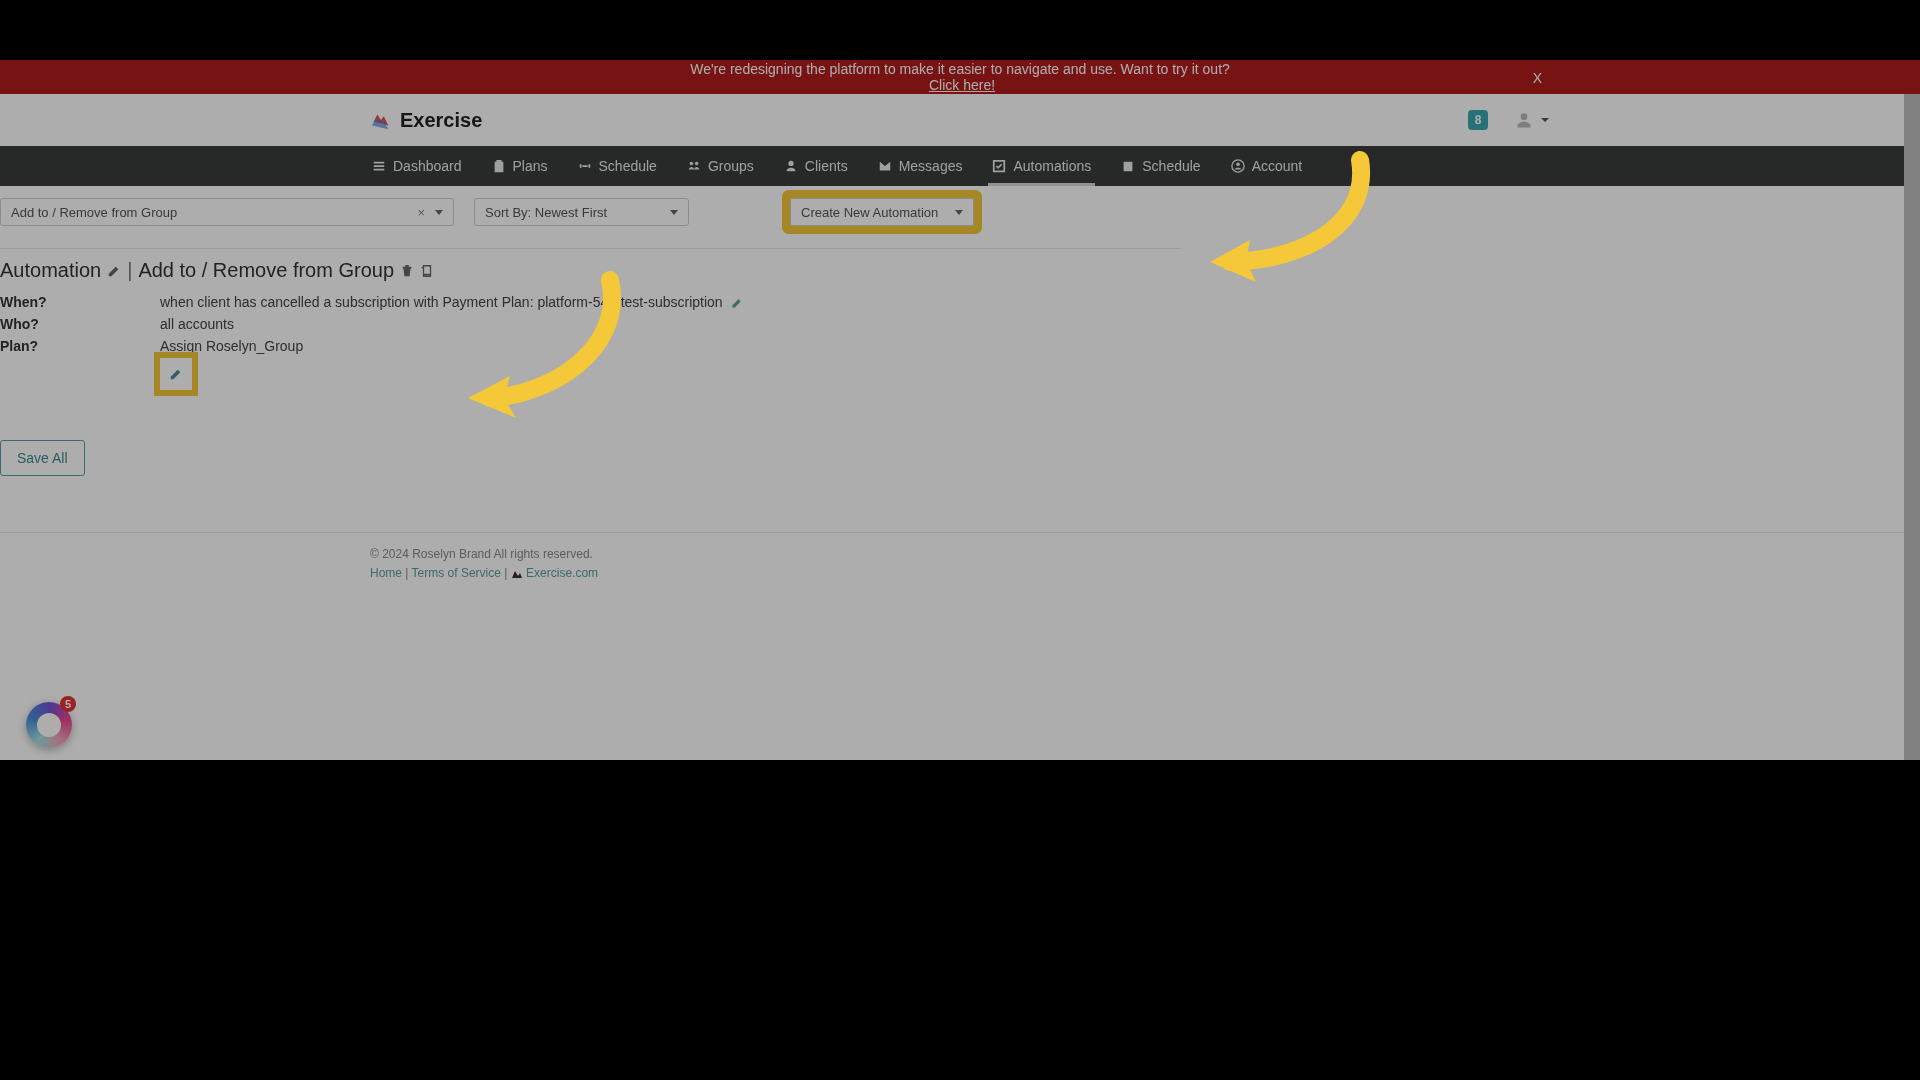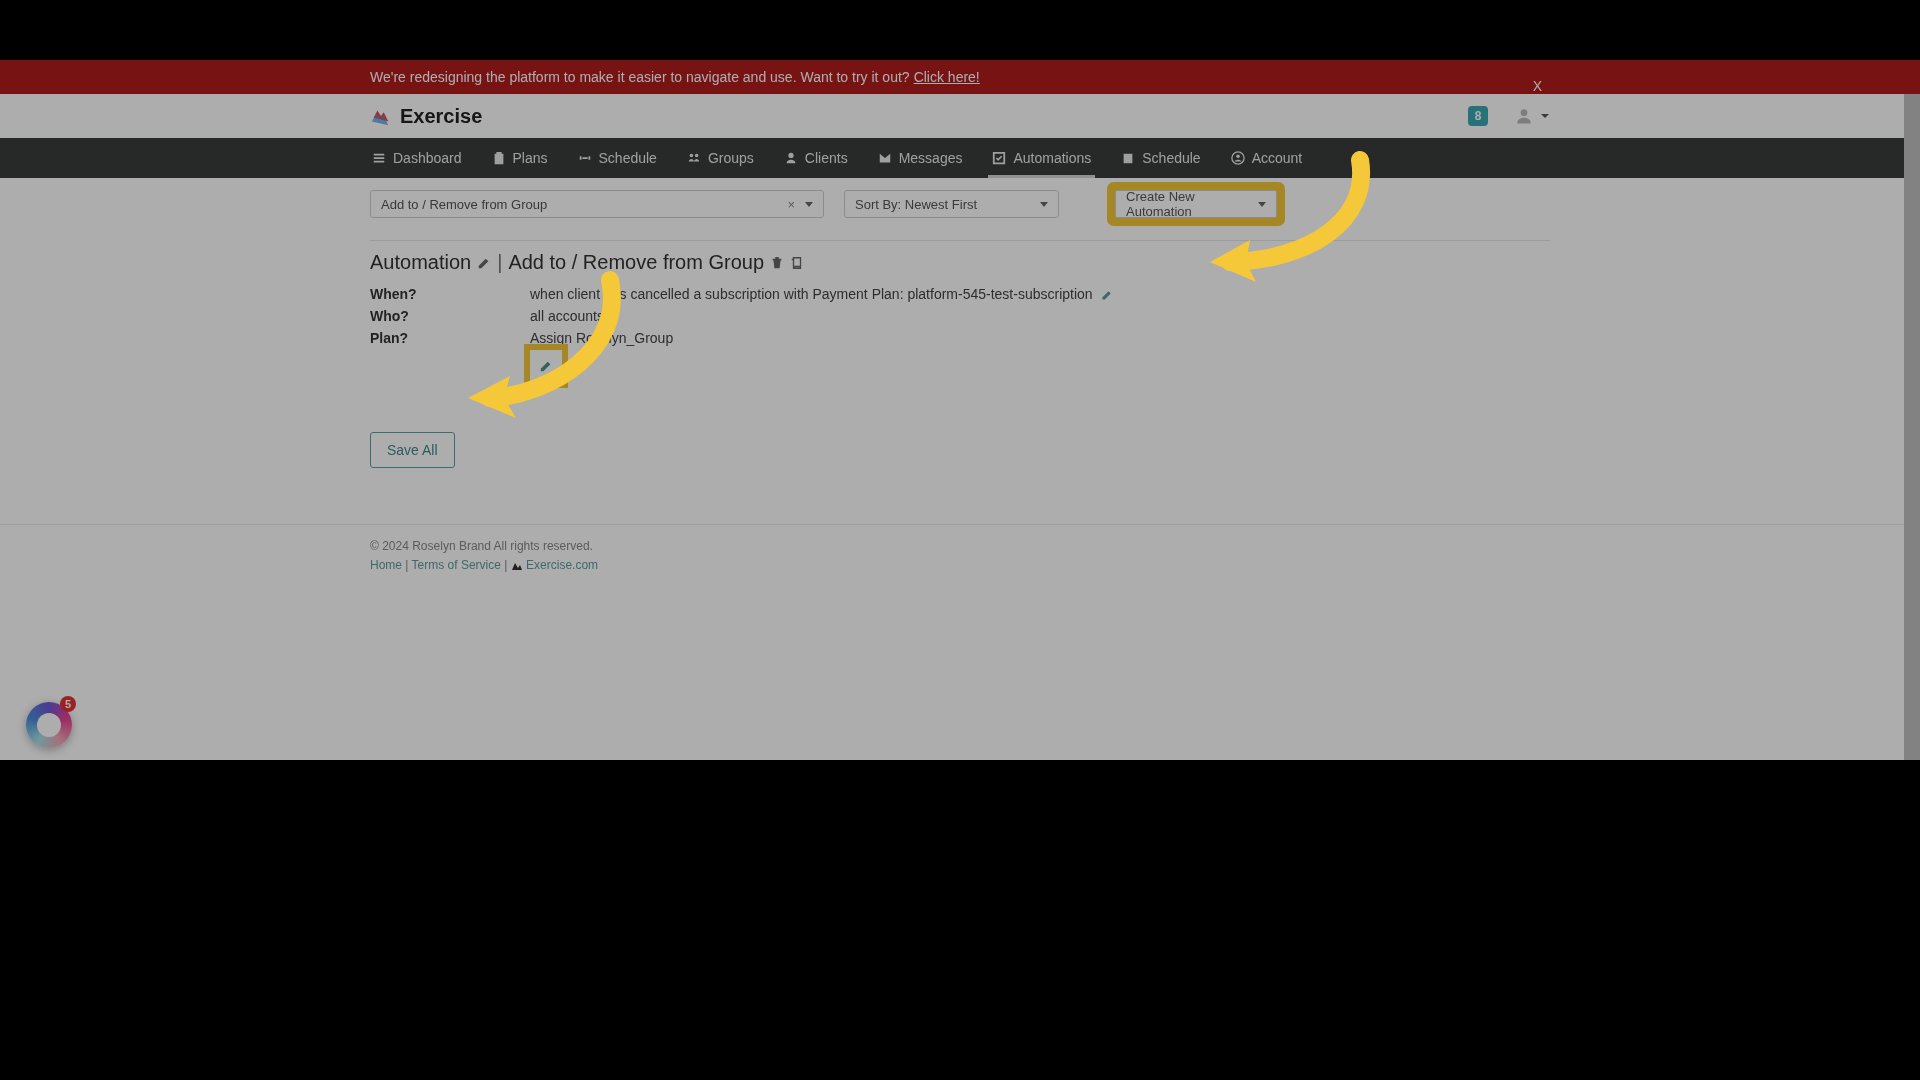--- a/index.html
+++ b/index.html
@@ -3,51 +3,51 @@
 <meta charset="utf-8">
 <style>
   * { box-sizing: border-box; margin: 0; padding: 0; }
   html, body { width: 1920px; height: 1080px; overflow: hidden; font-family: Arial, Helvetica, sans-serif; background:#000; }
   .letterbox-top, .letterbox-bottom { background:#000; width:100%; }
   .letterbox-top { height:60px; }
   .letterbox-bottom { height:320px; }
   .app-viewport { position:relative; width:100%; height:700px; background:#ffffff; }
   
   .banner { background:#b11c1c; color:#fff; height:34px; display:flex; align-items:center; justify-content:center; font-size:14px; position:relative; }
-  .banner .inner { width:1180px; display:flex; align-items:center; position:relative; }
+  .banner .inner { width:1180px; display:flex; align-items:center; position:relative;flex-direction:column; }
   .banner a { color:#fff; text-decoration:underline; margin-left:4px; cursor:pointer; }
   .banner .close { position:absolute; right:0; top:0; height:34px; line-height:34px; font-size:14px; padding:0 8px; cursor:pointer; }
   
-  .brandbar { background:#fff; height:44px; display:flex; justify-content:center; }
+  .brandbar { background:#fff; height:52px; display:flex; justify-content:center; }
   .brandbar .inner { width:1180px; display:flex; align-items:center; justify-content:space-between; }
   .brand { display:flex; align-items:center; gap:8px; }
   .brand .logo { width:22px; height:22px; }
   .brand .name { font-size:20px; font-weight:600; color:#222; }
   .right-controls { display:flex; align-items:center; gap:26px; }
   .notif-badge { background:#3aa9b3; color:#fff; border-radius:4px; width:20px; height:20px; display:flex; align-items:center; justify-content:center; font-size:12px; font-weight:600; }
   .avatar-menu { display:flex; align-items:center; gap:6px; cursor:pointer; }
   .avatar-icon { width:20px; height:20px; fill:#b9b9b9; }
   .caret-down { width:10px; height:10px; fill:#555; }
   
   .navbar { background:#3a3b3c; height:40px; display:flex; justify-content:center; }
   .navbar .inner { width:1180px; display:flex; align-items:center; gap:26px; height:100%; }
   .navitem { color:#eaeaea; font-size:14px; display:flex; align-items:center; gap:7px; height:100%; padding:18px 2px; cursor:pointer; position:relative; }
   .navitem.active::after { content:""; position:absolute; bottom:0; left:-2px; right:-2px; height:3px; background:#d6d6d6; }
   .navicon { width:14px; height:14px; fill:#eaeaea; }
   
-  .content-wrap { display:flex; justify-content:center; background:#fff; height:324px; }
+  .content-wrap { display:flex; background:#fff; height:324px; }
   .content { width:1180px; padding:12px 0 0 0; }
   .controls-row { display:flex; gap:20px; align-items:center; margin-bottom:28px; }
   .select-box { border:1px solid #cfcfcf; border-radius:3px; background:#fff; height:28px; display:flex; align-items:center; padding:0 10px; font-size:13px; color:#555; justify-content:space-between; cursor:pointer; }
   .select-box .sep { display:flex; align-items:center; gap:10px; }
   .select-box .x { color:#888; font-size:13px; }
   .select-box .tri { width:0; height:0; border-left:4px solid transparent; border-right:4px solid transparent; border-top:5px solid #666; }
   .filter-box { width:454px; }
   .sort-box { width:215px; }
-  .create-box { width:162px; box-shadow:0 0 0 8px #f4c838; border-radius:2px; }
+  .create-box { width:184px; box-shadow:0 0 0 8px #f4c838; border-radius:2px;margin-left:45px; }
   .divider { height:1px; background:#e6e6e6; margin:-6px 0 10px 0; }
   .title-row { font-size:20px; color:#333; display:flex; align-items:center; gap:6px; margin:4px 0 12px 0; }
   .title-row .sep-pipe { color:#777; }
   .title-icon { width:14px; height:14px; fill:#666; cursor:pointer; }
   .qa-table { display:grid; grid-template-columns:160px 1fr; row-gap:6px; font-size:14px; color:#333; }
   .qa-label { font-weight:700; }
   .qa-value { color:#444; }
   .pencil-inline { width:12px; height:12px; fill:#5c9b9f; margin-left:4px; vertical-align:middle; }
   .edit-chip { display:inline-flex; width:32px; height:32px; background:#fff; box-shadow:0 0 0 6px #f4c838; align-items:center; justify-content:center; margin-left:0; margin-top:0; cursor:pointer; }
   .edit-chip svg { width:14px; height:14px; fill:#4b8e92; }

